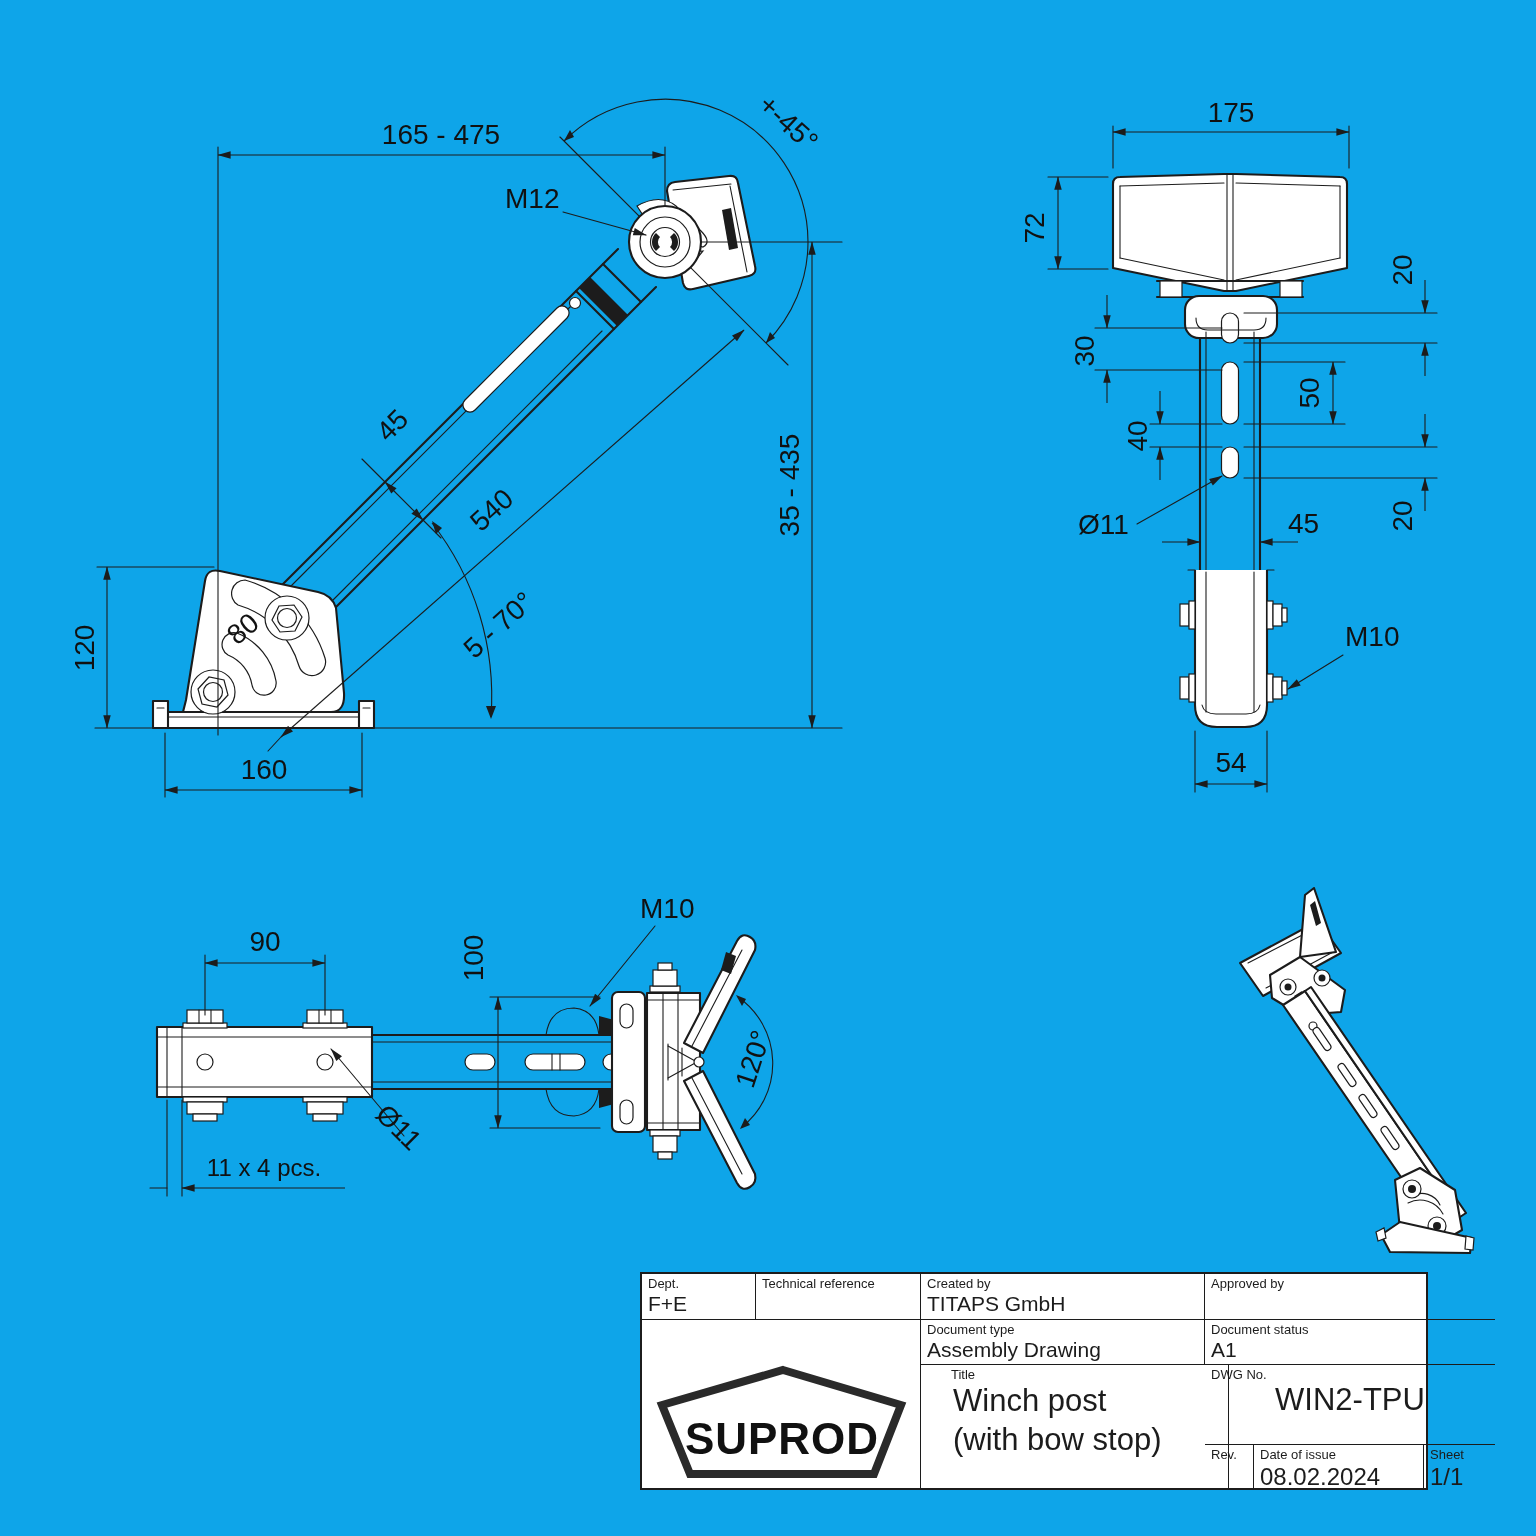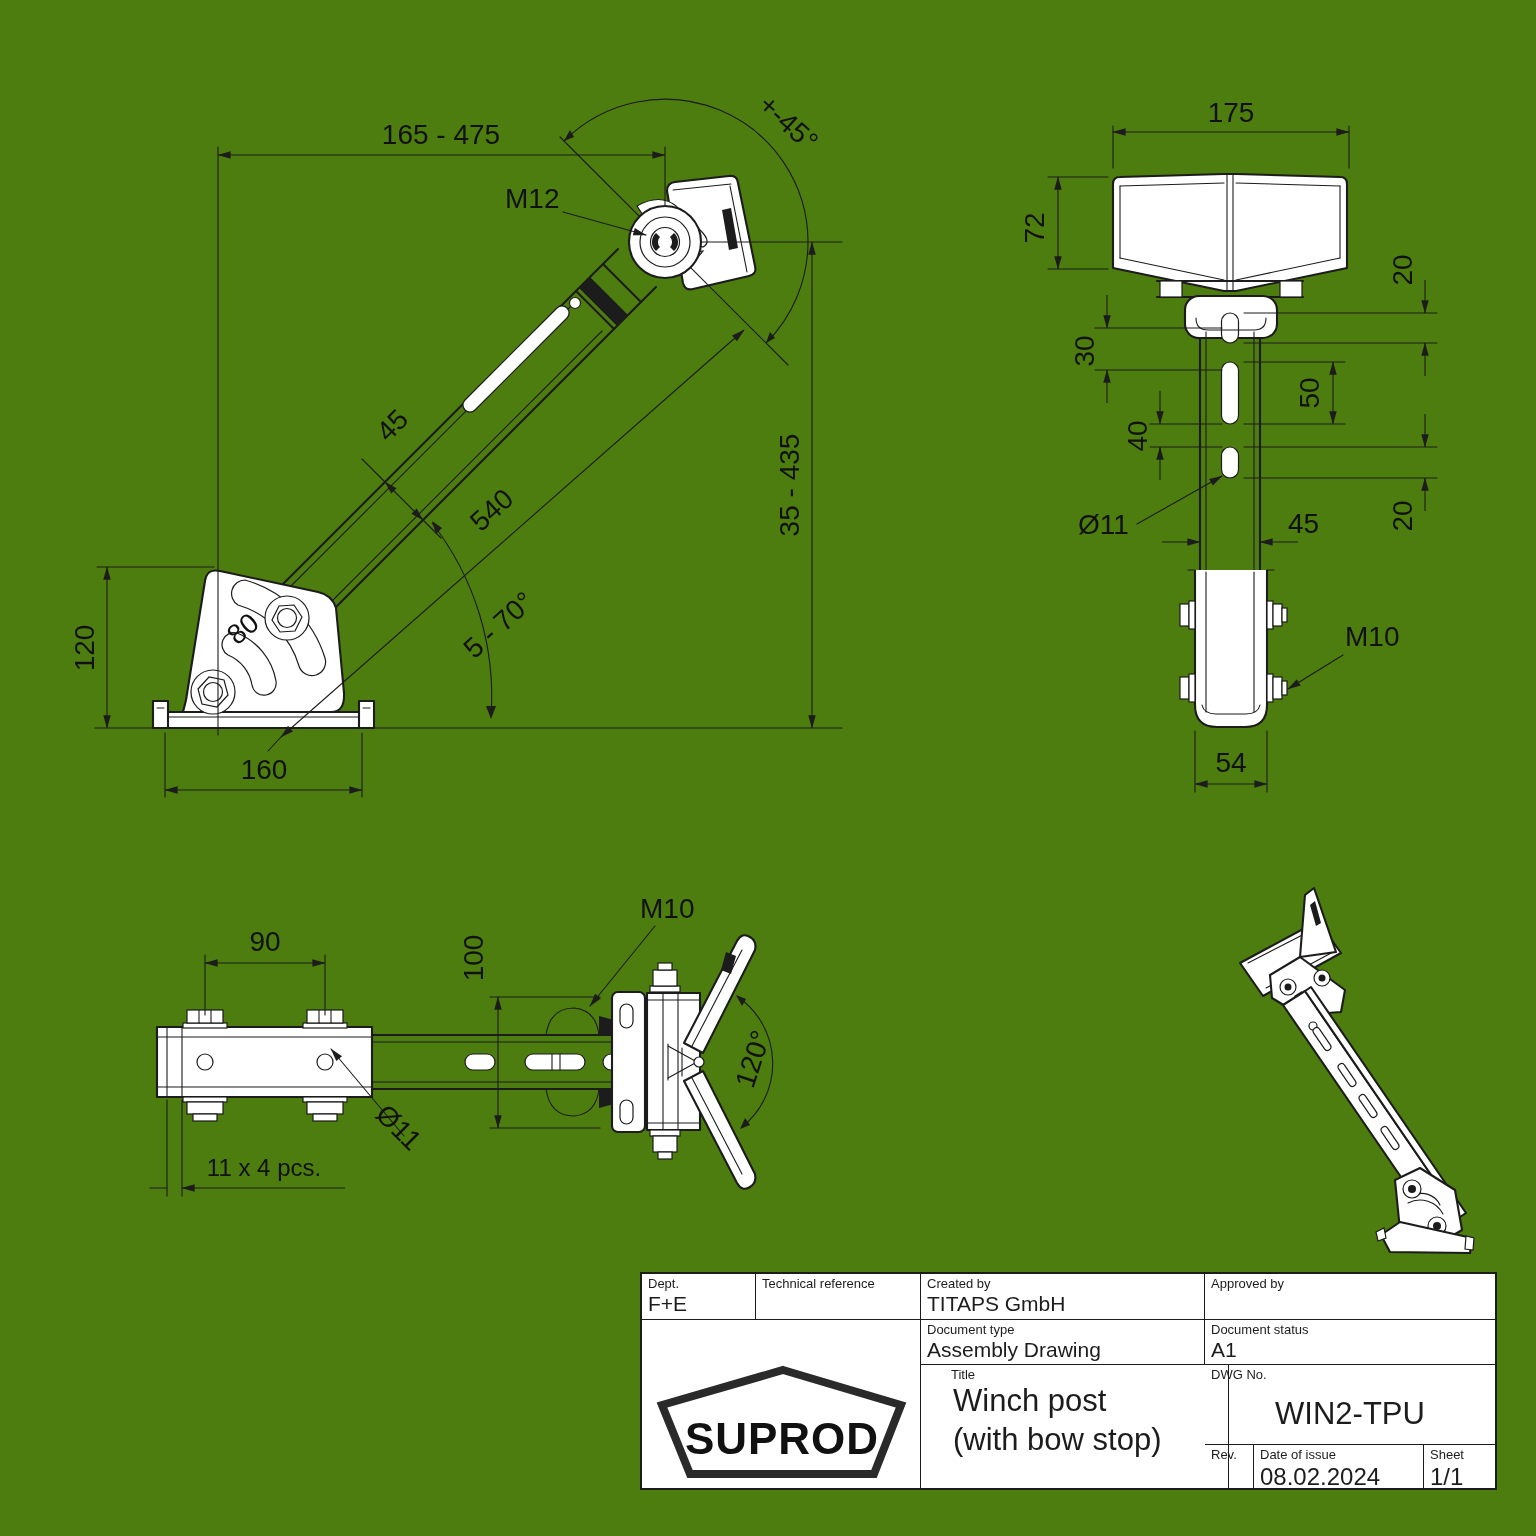--- a/index.html
+++ b/index.html
@@ -1,36 +1,36 @@
 <!DOCTYPE html>
 <html><head>
 <meta charset="utf-8">
 <style>
   html,body{margin:0;padding:0;background:#e8e8e8;}
-  .sheet{position:relative;width:1536px;height:1536px;background:#4d7c0f;overflow:hidden;
+  .sheet{position:relative;width:1536px;height:1536px;background:#0ea5e9;overflow:hidden;
          font-family:"Liberation Sans", sans-serif;color:#1c1c1c;}
   svg{position:absolute;left:0;top:0;}
   svg .o{stroke:#1c1c1c;stroke-width:2.1;fill:none;stroke-linecap:round;stroke-linejoin:round;}
   svg .ow{stroke:#1c1c1c;stroke-width:2.1;fill:#ffffff;stroke-linejoin:round;}
   svg .t{stroke:#1c1c1c;stroke-width:1.1;fill:none;stroke-linecap:round;}
   svg .tw{stroke:#1c1c1c;stroke-width:1.2;fill:#ffffff;}
   svg .dk{fill:#1c1c1c;stroke:none;}
   svg .dim{stroke:#1c1c1c;stroke-width:1.1;fill:none;}
   svg text{fill:#111;font-family:"Liberation Sans", sans-serif;}
   svg .d{font-size:28px;}
   svg .ds{font-size:24px;}
   
-  .tb{position:absolute;left:640px;top:1272px;width:857px;height:218px;border:2.4px solid #1c1c1c;box-sizing:border-box;background:#fff;}
+  .tb{position:absolute;left:640px;top:1272px;width:788px;height:218px;border:2.4px solid #1c1c1c;box-sizing:border-box;background:#fff;}
   .cell{position:absolute;box-sizing:border-box;}
   .br{border-right:1.8px solid #1c1c1c;}
   .bb{border-bottom:1.8px solid #1c1c1c;}
   .lab{font-size:13px;padding:3px 6px 0 6px;line-height:1.1;}
   .val{font-size:21px;padding:1px 6px;line-height:1.15;}
   .big{font-size:31px;font-weight:400;padding:2px 8px;line-height:1.12;}
-  .dwgno{font-size:31px;text-align:center;margin-top:14px;}
+  .dwgno{font-size:31px;text-align:center;}
   .ctr{}
 </style>
 </head>
 <body>
 
 <div class="sheet">
 <svg width="1536" height="1536" viewBox="0 0 1536 1536">
   <defs>
     <marker id="ar" viewBox="0 0 12 10" refX="11.5" refY="5" markerWidth="14" markerHeight="11" orient="auto-start-reverse" markerUnits="userSpaceOnUse">
       <path d="M0,1.6 L12,5 L0,8.4 Z" fill="#1c1c1c"></path>

